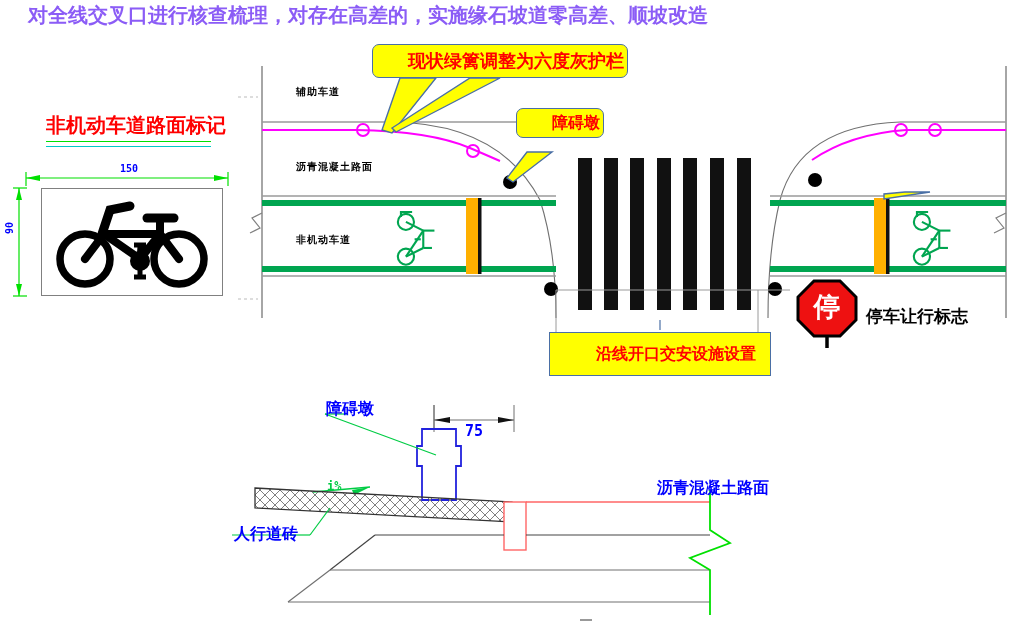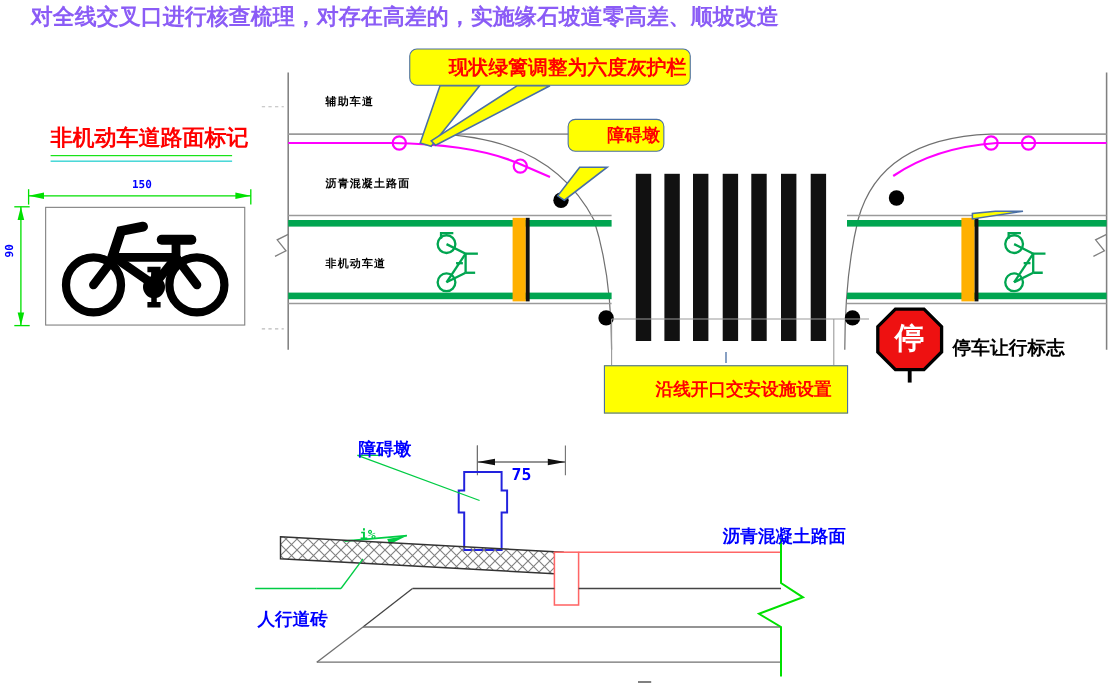--- a/index.html
+++ b/index.html
@@ -321,18 +321,18 @@
     <line x1="330" y1="190" x2="710" y2="190" stroke="#707070" stroke-width="1.2"></line>
     <line x1="330" y1="190" x2="288" y2="222" stroke="#707070" stroke-width="1.2"></line>
     <line x1="288" y1="222" x2="710" y2="222" stroke="#707070" stroke-width="1.2"></line>
 
     <polyline points="710,110 710,150 730,163 690,178 710,190 710,235" fill="none" stroke="#00e000" stroke-width="1.8"></polyline>
 
     <line x1="580" y1="240" x2="592" y2="240" stroke="#808080" stroke-width="1.6"></line>
   </svg>
 
   <div class="sec-label" style="left:326px;top:399px;">障碍墩</div>
-  <div class="sec-label" style="left:234px;top:553px;text-align:center;">人行道砖</div>
+  <div class="sec-label" style="left:234px;top:524px;text-align:center;">人行道砖</div>
   <div class="sec-label" style="left:620px;top:478px;margin-left:37px;">沥青混凝土路面</div>
   <div class="sec-dim" style="left:465px;top:422px;">75</div>
   <div class="slope-label" style="left:327px;top:479px;">i%</div>
 
 </div>
 
 </body></html>

